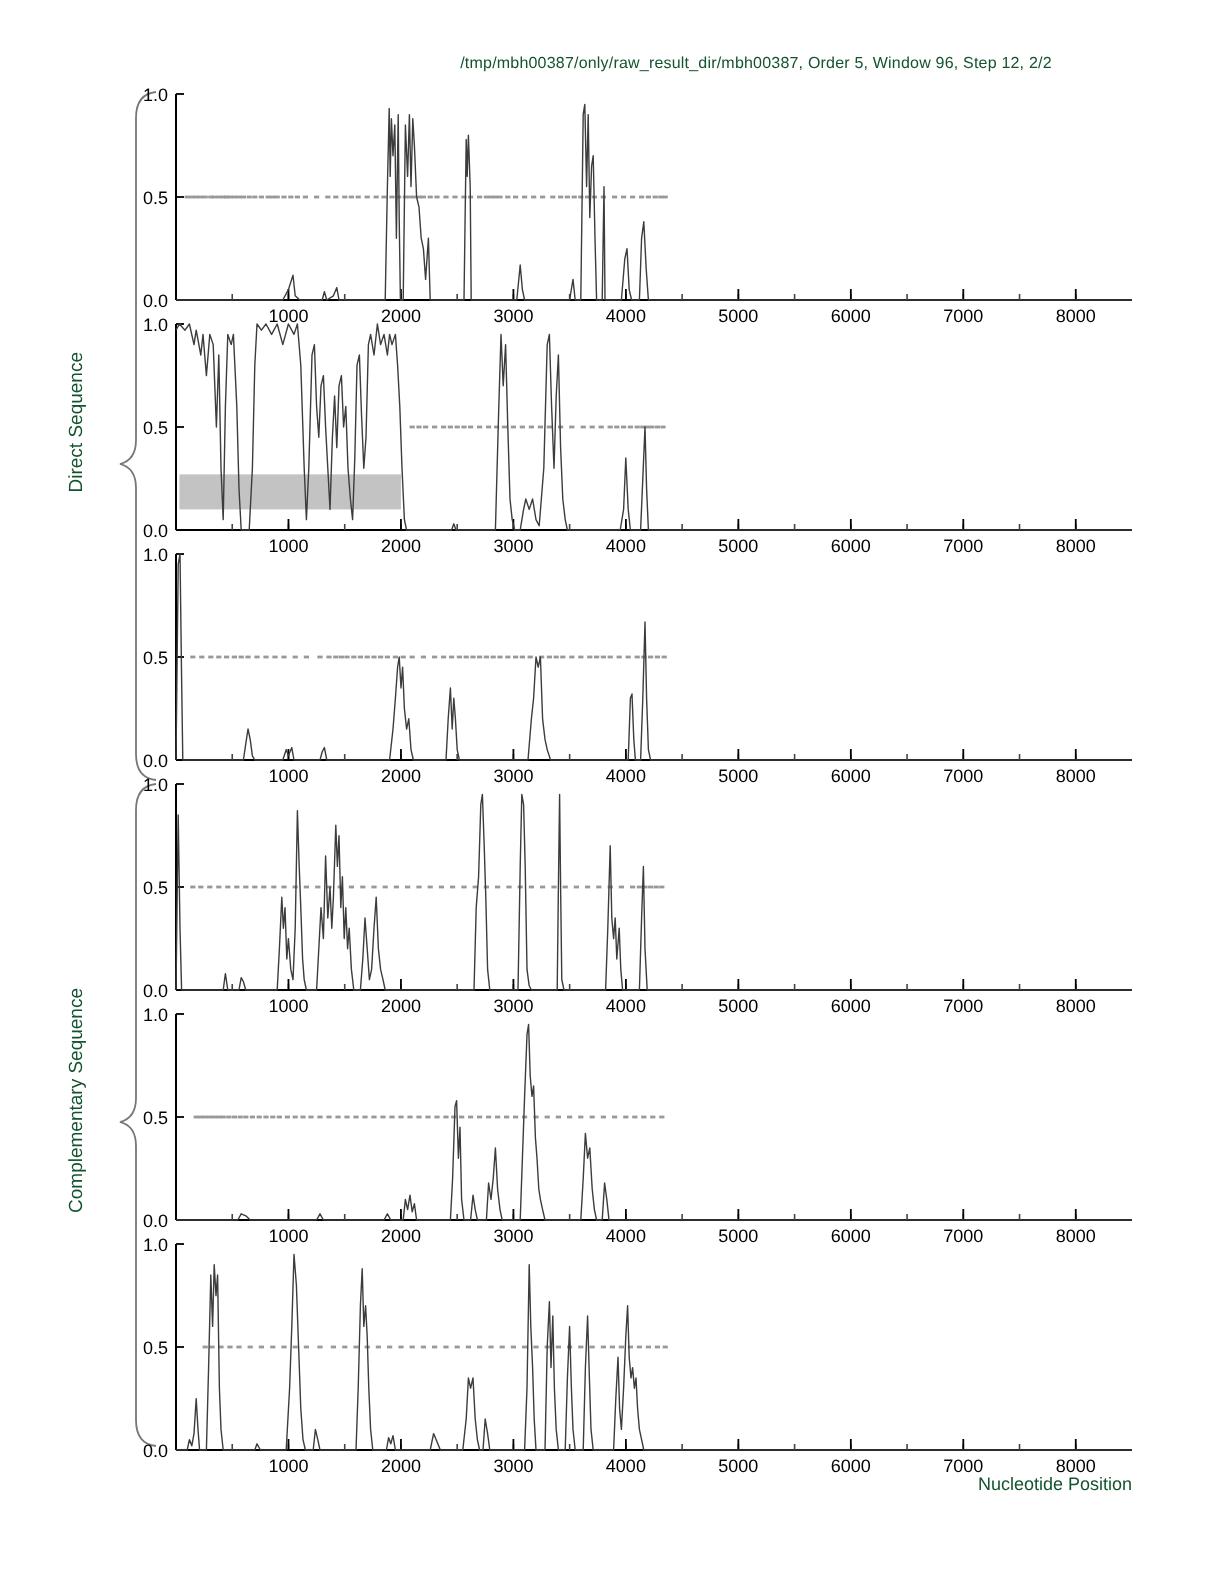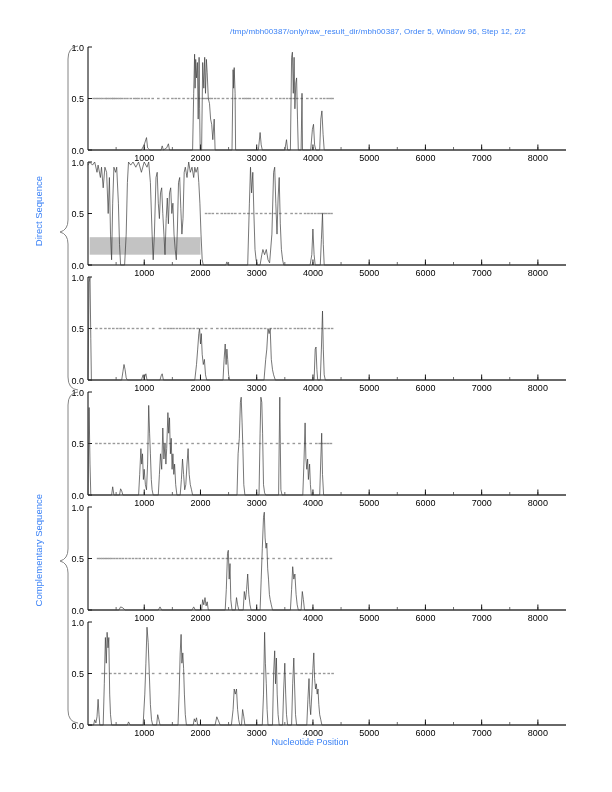--- a/index.html
+++ b/index.html
@@ -1,20 +1,20 @@
 <!DOCTYPE html>
 <html><head>
 <meta charset="utf-8">
 <style>
   html,body{margin:0;padding:0;background:#fff;}
   #page{position:relative;width:612px;height:792px;background:#ffffff;overflow:hidden;
-        font-family:"Liberation Sans",sans-serif;color:#3b82f6;}
+        font-family:"Liberation Sans",sans-serif;color:#14532d;}
   .fig-title{position:absolute;top:27px;left:144px;right:0;text-align:center;
              font-size:8px;letter-spacing:0.1px;}
-  .x-axis-title{position:absolute;top:737px;left:71px;width:478px;text-align:center;font-size:9px;}
+  .x-axis-title{position:absolute;top:737px;left:88px;width:478px;text-align:right;font-size:9px;}
   .vlabel{position:absolute;writing-mode:vertical-rl;transform:rotate(180deg);
           font-size:9.5px;white-space:nowrap;}
   #direct-label{left:33px;top:176px;}
   #comp-label{left:33px;top:494px;}
   #braces{position:absolute;left:0;top:0;}
   .brace{fill:none;stroke:#777;stroke-width:0.9;}
   svg.panel{position:absolute;overflow:visible;}
   .spine{stroke:#000;stroke-width:1;}
   .tick{stroke:#000;stroke-width:0.9;}
   .tick-minor{stroke:#444;stroke-width:0.8;}

